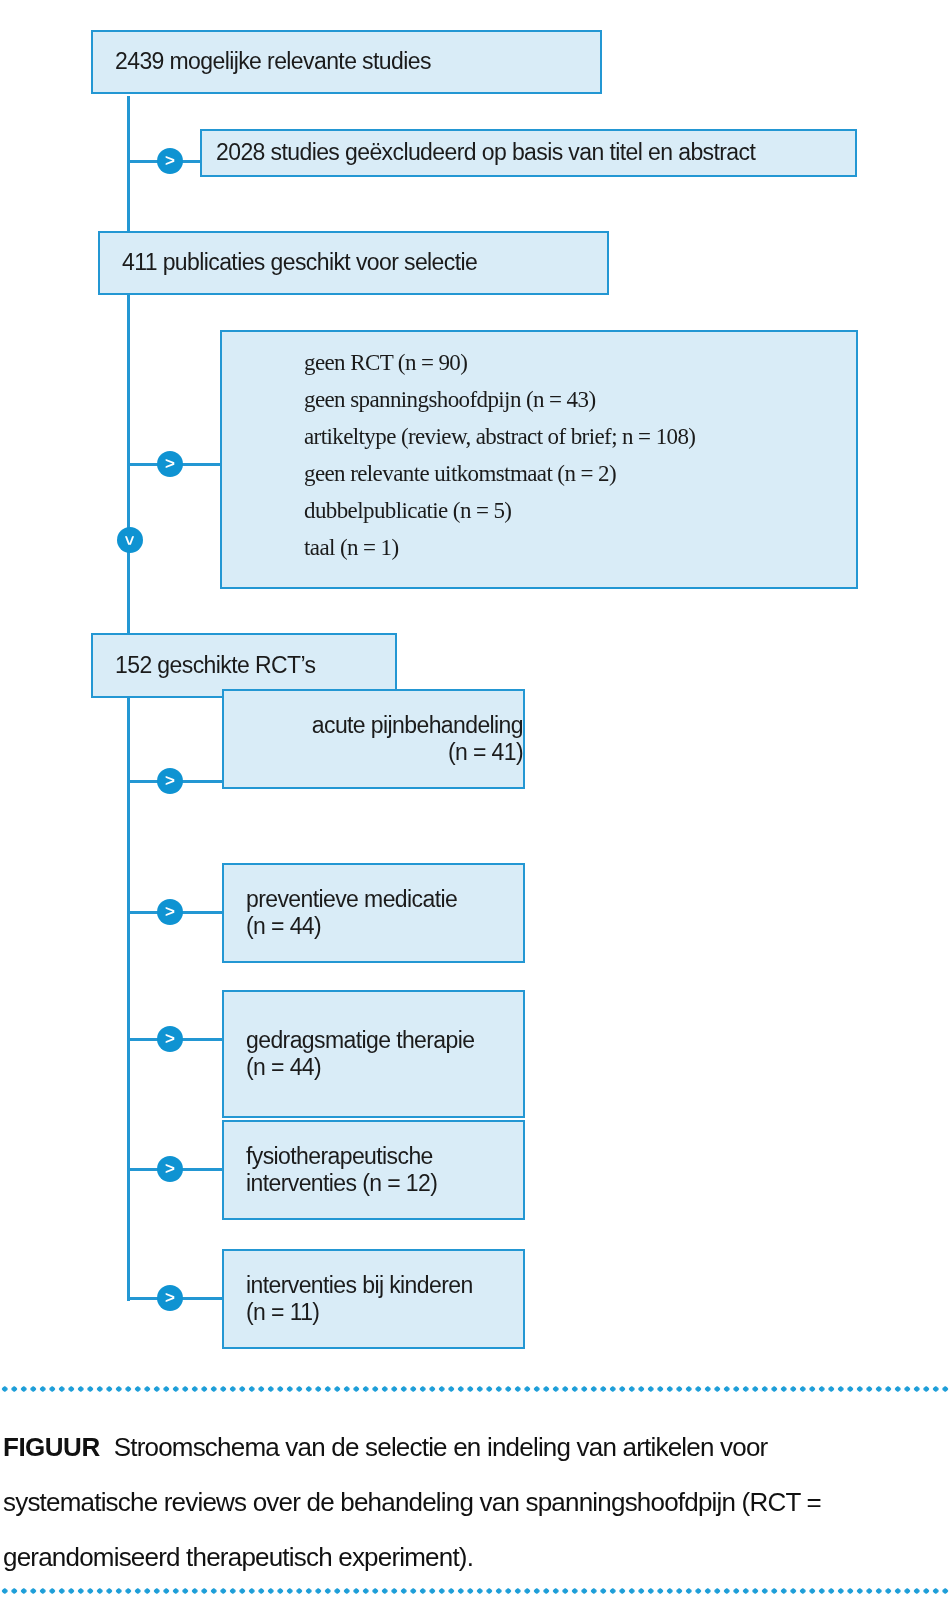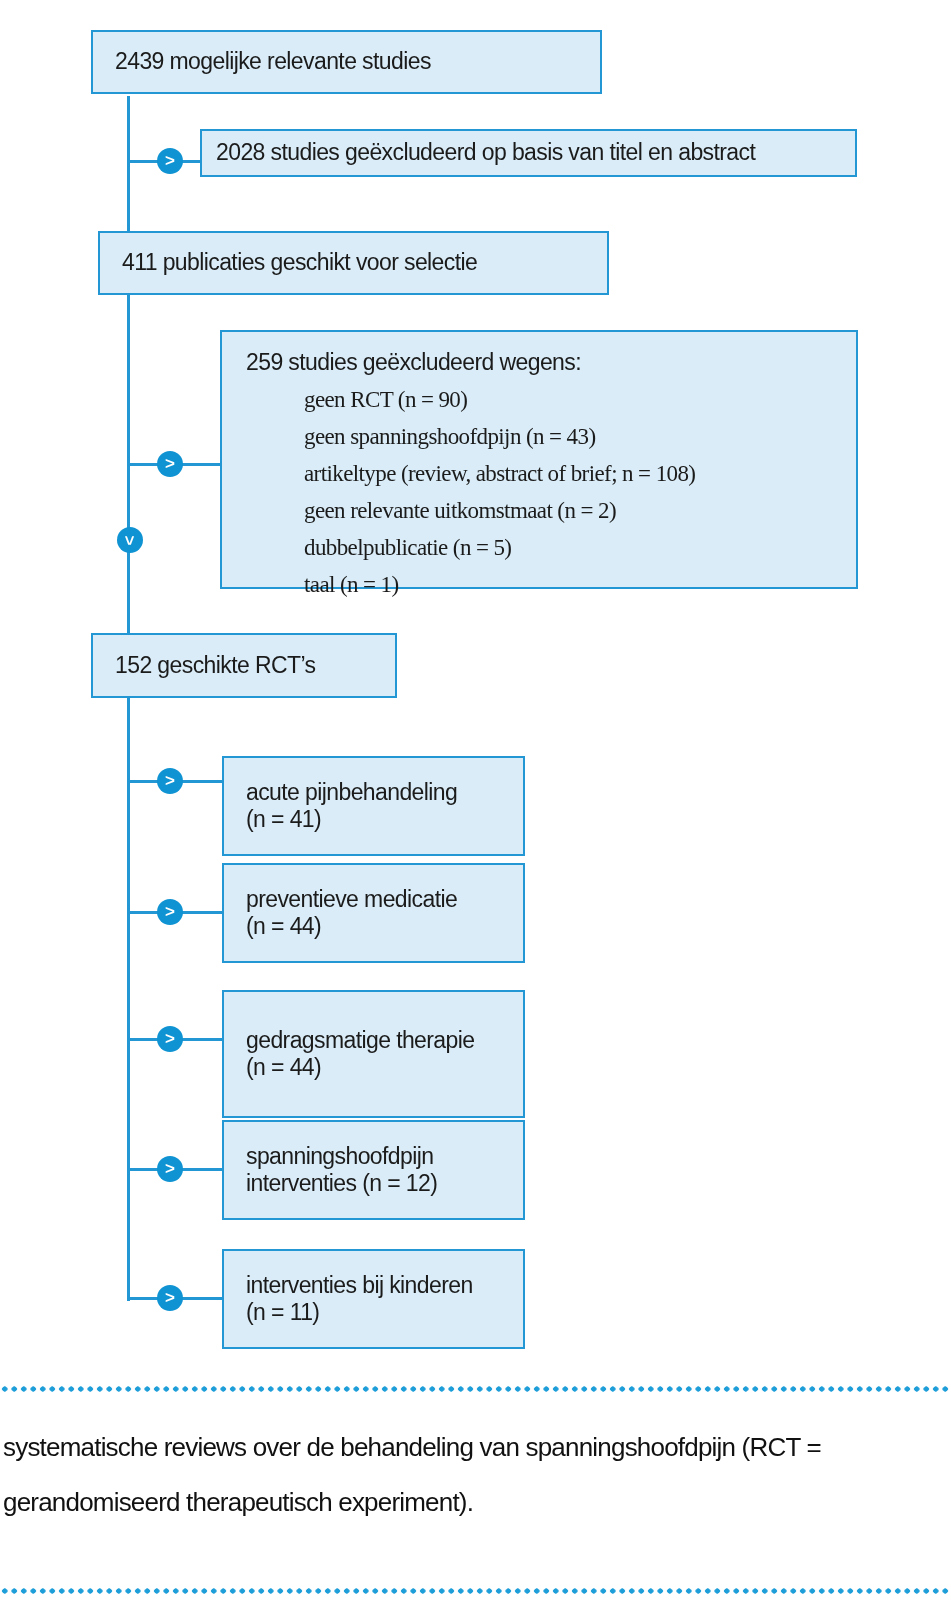--- a/index.html
+++ b/index.html
@@ -113,62 +113,62 @@
   <div class="box single" style="left:200px;top:129px;width:657px;height:48px;padding-left:14px;">
     <span>2028 studies geëxcludeerd op basis van titel en abstract</span>
   </div>
 
   <div class="box single" style="left:91px;top:231px;width:511px;height:64px;margin-left:7px;">
     <span>411 publicaties geschikt voor selectie</span>
   </div>
 
   <div class="box" style="left:220px;top:330px;width:638px;height:259px;align-items:flex-start;">
     <div class="reasons">
-      <span class="hdr">259 studies geëxcludeerd wegens:</span>
       <ul>
         <li>geen RCT (n = 90)</li>
         <li>geen spanningshoofdpijn (n = 43)</li>
         <li>artikeltype (review, abstract of brief; n = 108)</li>
         <li>geen relevante uitkomstmaat (n = 2)</li>
         <li>dubbelpublicatie (n = 5)</li>
         <li>taal (n = 1)</li>
       </ul>
     </div>
   </div>
 
   <div class="box single" style="left:91px;top:633px;width:306px;height:65px;">
     <span>152 geschikte RCT’s</span>
   </div>
 
-  <div class="box multi" style="left:222px;top:756px;width:303px;height:100px;">
+  <div class="box multi" style="left:222px;top:689px;width:303px;height:100px;align-items:flex-end;">
     <span>acute pijnbehandeling</span>
     <span>(n = 41)</span>
   </div>
 
   <div class="box multi" style="left:222px;top:863px;width:303px;height:100px;text-align:right;">
     <span>preventieve medicatie</span>
     <span>(n = 44)</span>
   </div>
 
   <div class="box multi" style="left:222px;top:990px;width:303px;height:128px;">
     <span>gedragsmatige therapie</span>
     <span>(n = 44)</span>
   </div>
 
   <div class="box multi" style="left:222px;top:1120px;width:303px;height:100px;">
-    <span>spanningshoofdpijn</span>
+    <span>fysiotherapeutische</span>
     <span>interventies (n = 12)</span>
   </div>
 
   <div class="box multi" style="left:222px;top:1249px;width:303px;height:100px;">
     <span>interventies bij kinderen</span>
     <span>(n = 11)</span>
   </div>
 
   <div class="dotted" style="top:1386px;"></div>
   <div class="dotted" style="top:1588px;"></div>
 
   <div class="caption">
+    <p><span class="figlabel">FIGUUR</span><span>Stroomschema van de selectie en indeling van artikelen voor</span></p>
     <p><span>systematische reviews over de behandeling van spanningshoofdpijn (RCT =</span></p>
     <p><span>gerandomiseerd therapeutisch experiment).</span></p>
   </div>
 
 </div>
 
 </body></html>

